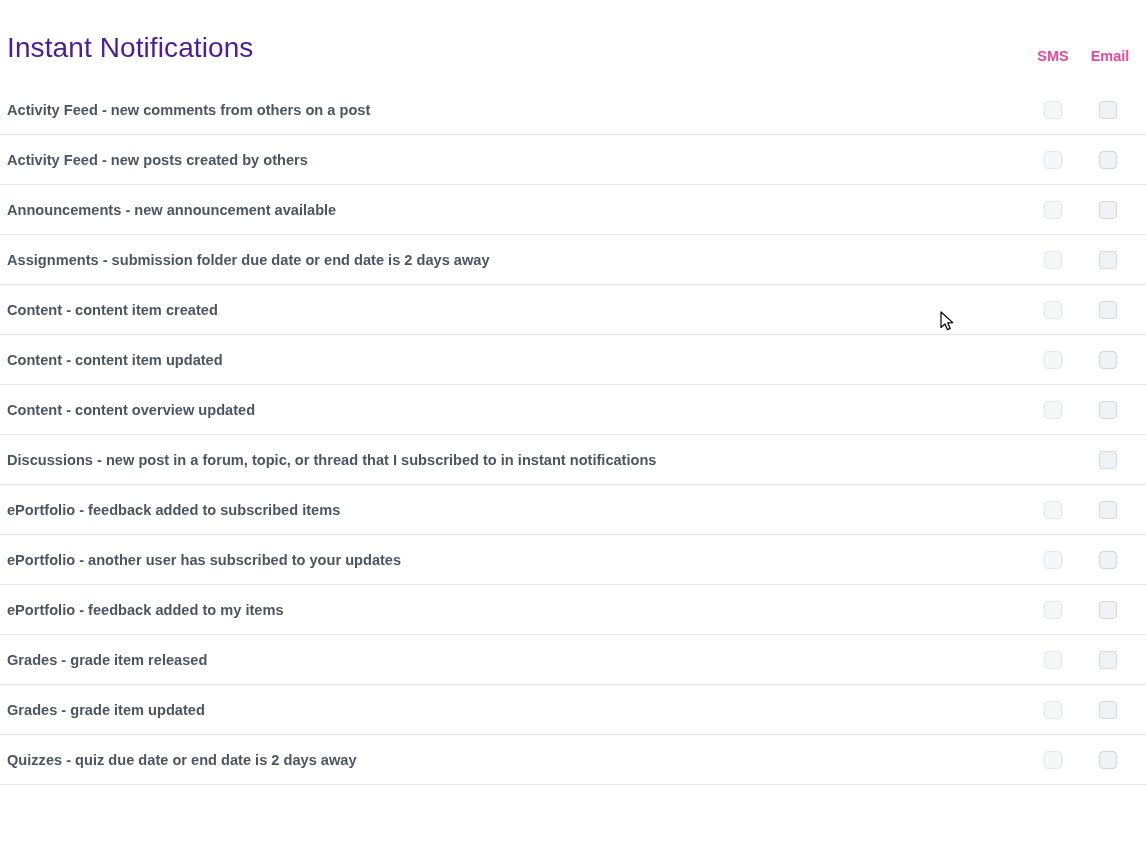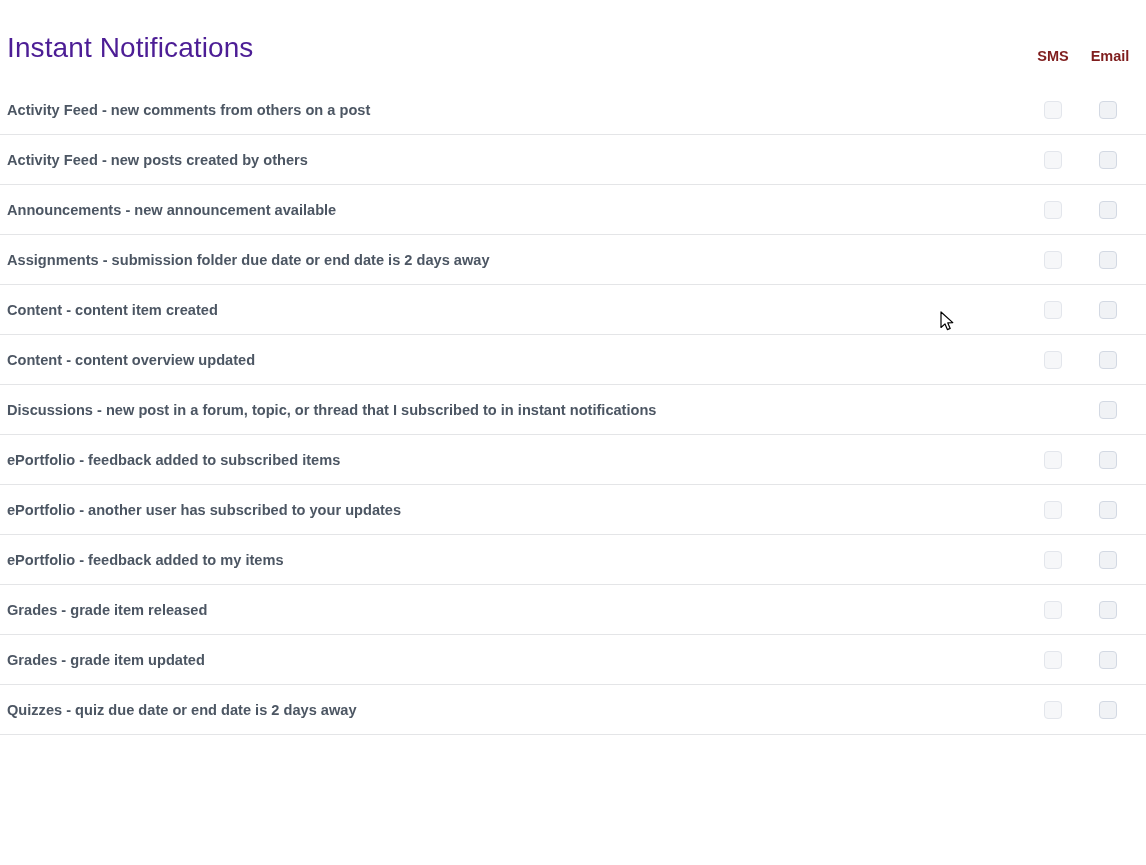--- a/index.html
+++ b/index.html
@@ -44,21 +44,21 @@
     right: 0;
     top: 46px;
     width: 146px;
     height: 20px;
   }
   .col-head {
     position: absolute;
     top: 0;
     font-size: 14.5px;
     font-weight: bold;
-    color: #7f1d1d;
+    color: #ec4899;
     line-height: 20px;
     text-align: center;
     white-space: nowrap;
   }
   .col-head.sms   { left: 1033px; width: 42px; left: auto; right: 71px; width: 44px; }
   .col-head.email { right: 11px; width: 50px; }
 
   
   .notif-table {
     position: relative;
@@ -192,20 +192,31 @@
         <div class="row-controls">
           <div class="cb-cell sms">
             <span class="checkbox" role="checkbox" aria-checked="false"></span>
           </div>
           <div class="cb-cell email">
             <span class="checkbox email-box" role="checkbox" aria-checked="false"></span>
           </div>
         </div>
       </div>
       <div class="notif-row">
+        <div class="row-label">Content - content item updated</div>
+        <div class="row-controls">
+          <div class="cb-cell sms">
+            <span class="checkbox" role="checkbox" aria-checked="false"></span>
+          </div>
+          <div class="cb-cell email">
+            <span class="checkbox email-box" role="checkbox" aria-checked="false"></span>
+          </div>
+        </div>
+      </div>
+      <div class="notif-row">
         <div class="row-label">Content - content overview updated</div>
         <div class="row-controls">
           <div class="cb-cell sms">
             <span class="checkbox" role="checkbox" aria-checked="false"></span>
           </div>
           <div class="cb-cell email">
             <span class="checkbox email-box" role="checkbox" aria-checked="false"></span>
           </div>
         </div>
       </div>

